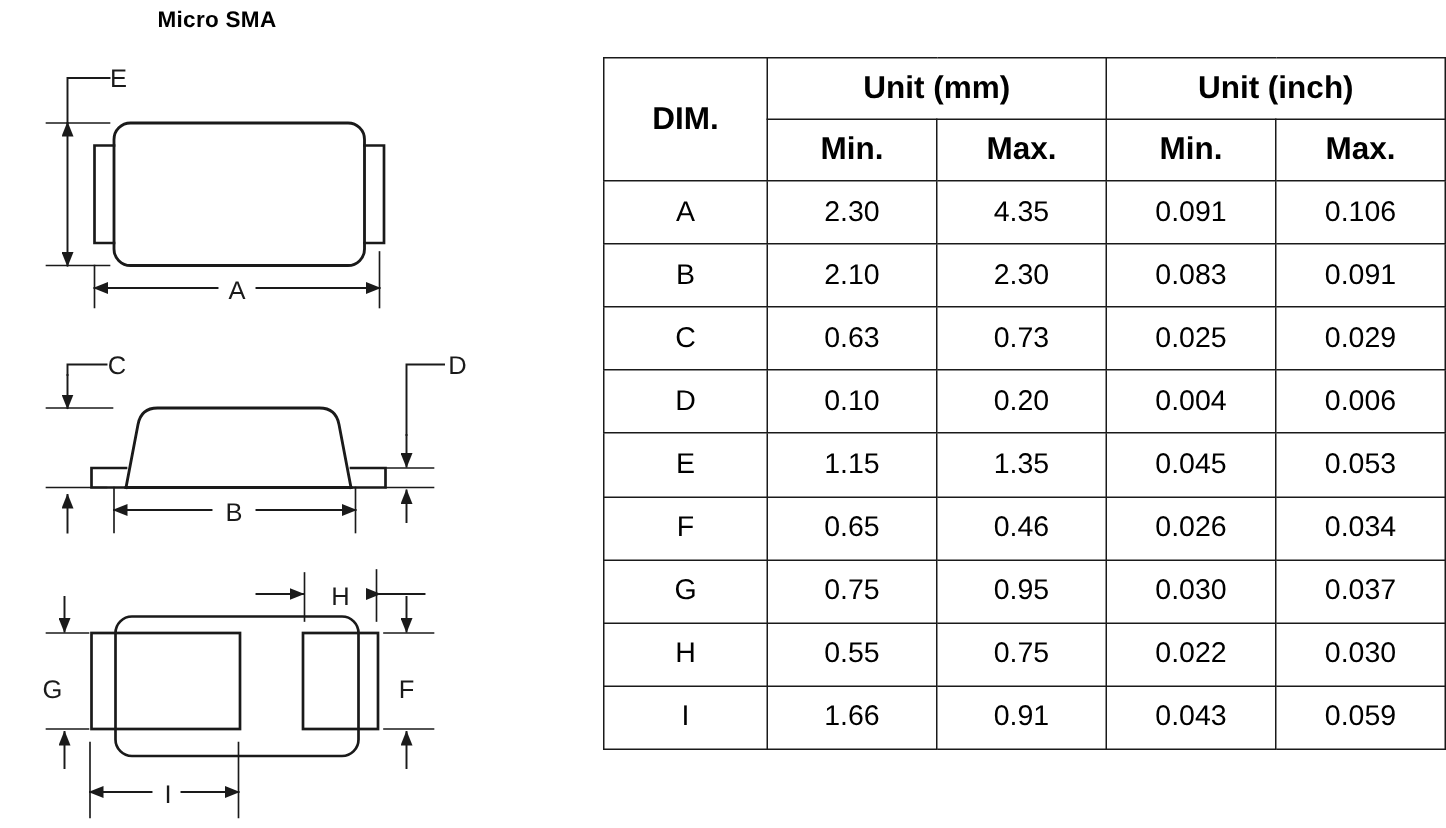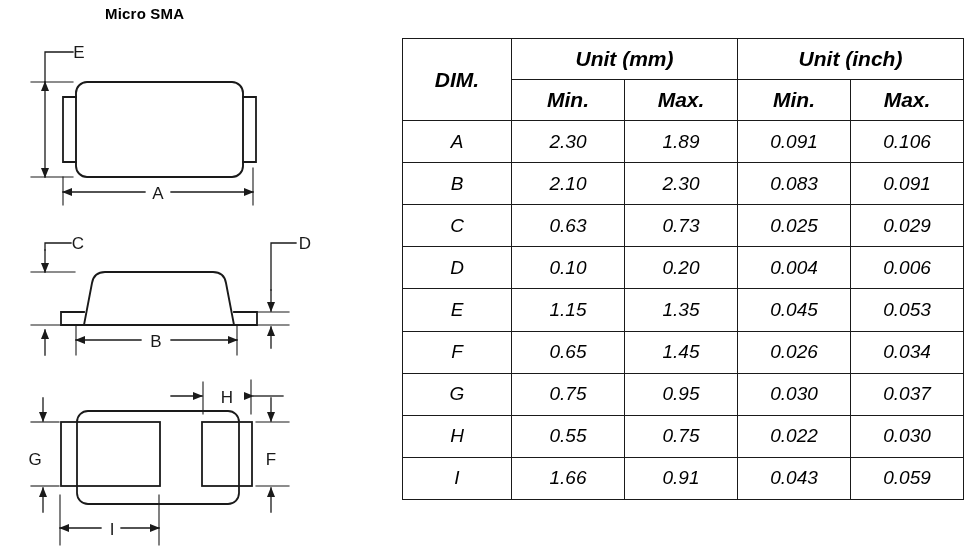--- a/index.html
+++ b/index.html
@@ -20,21 +20,21 @@
     white-space:nowrap;
   }
 
   
   .drawing-pane{position:absolute;left:0;top:0;width:380px;height:552px;}
   .drawing-pane svg{display:block;}
 
   
   .dim-table-wrap{
     position:absolute;left:389px;top:38px;
-    width:561px;height:462px;font-style:italic;
+    width:561px;height:462px;
   }
   table.dim-table{
     border-collapse:collapse;
     width:561px;height:462px;
     table-layout:fixed;
   }
   table.dim-table td,table.dim-table th{
     border:1.5px solid #1a1a1a;
     text-align:center;
     vertical-align:middle;
@@ -212,21 +212,21 @@
           <th class="minmax-head">Min.</th>
           <th class="minmax-head">Max.</th>
           <th class="minmax-head">Min.</th>
           <th class="minmax-head">Max.</th>
         </tr>
       </thead>
       <tbody>
         <tr class="data-row">
           <td class="dim-cell">A</td>
           <td>2.30</td>
-          <td>1.89</td>
+          <td>4.35</td>
           <td>0.091</td>
           <td>0.106</td>
         </tr>
         <tr class="data-row">
           <td class="dim-cell">B</td>
           <td>2.10</td>
           <td>2.30</td>
           <td>0.083</td>
           <td>0.091</td>
         </tr>
@@ -247,21 +247,21 @@
         <tr class="data-row">
           <td class="dim-cell">E</td>
           <td>1.15</td>
           <td>1.35</td>
           <td>0.045</td>
           <td>0.053</td>
         </tr>
         <tr class="data-row">
           <td class="dim-cell">F</td>
           <td>0.65</td>
-          <td>1.45</td>
+          <td>0.46</td>
           <td>0.026</td>
           <td>0.034</td>
         </tr>
         <tr class="data-row">
           <td class="dim-cell">G</td>
           <td>0.75</td>
           <td>0.95</td>
           <td>0.030</td>
           <td>0.037</td>
         </tr>

